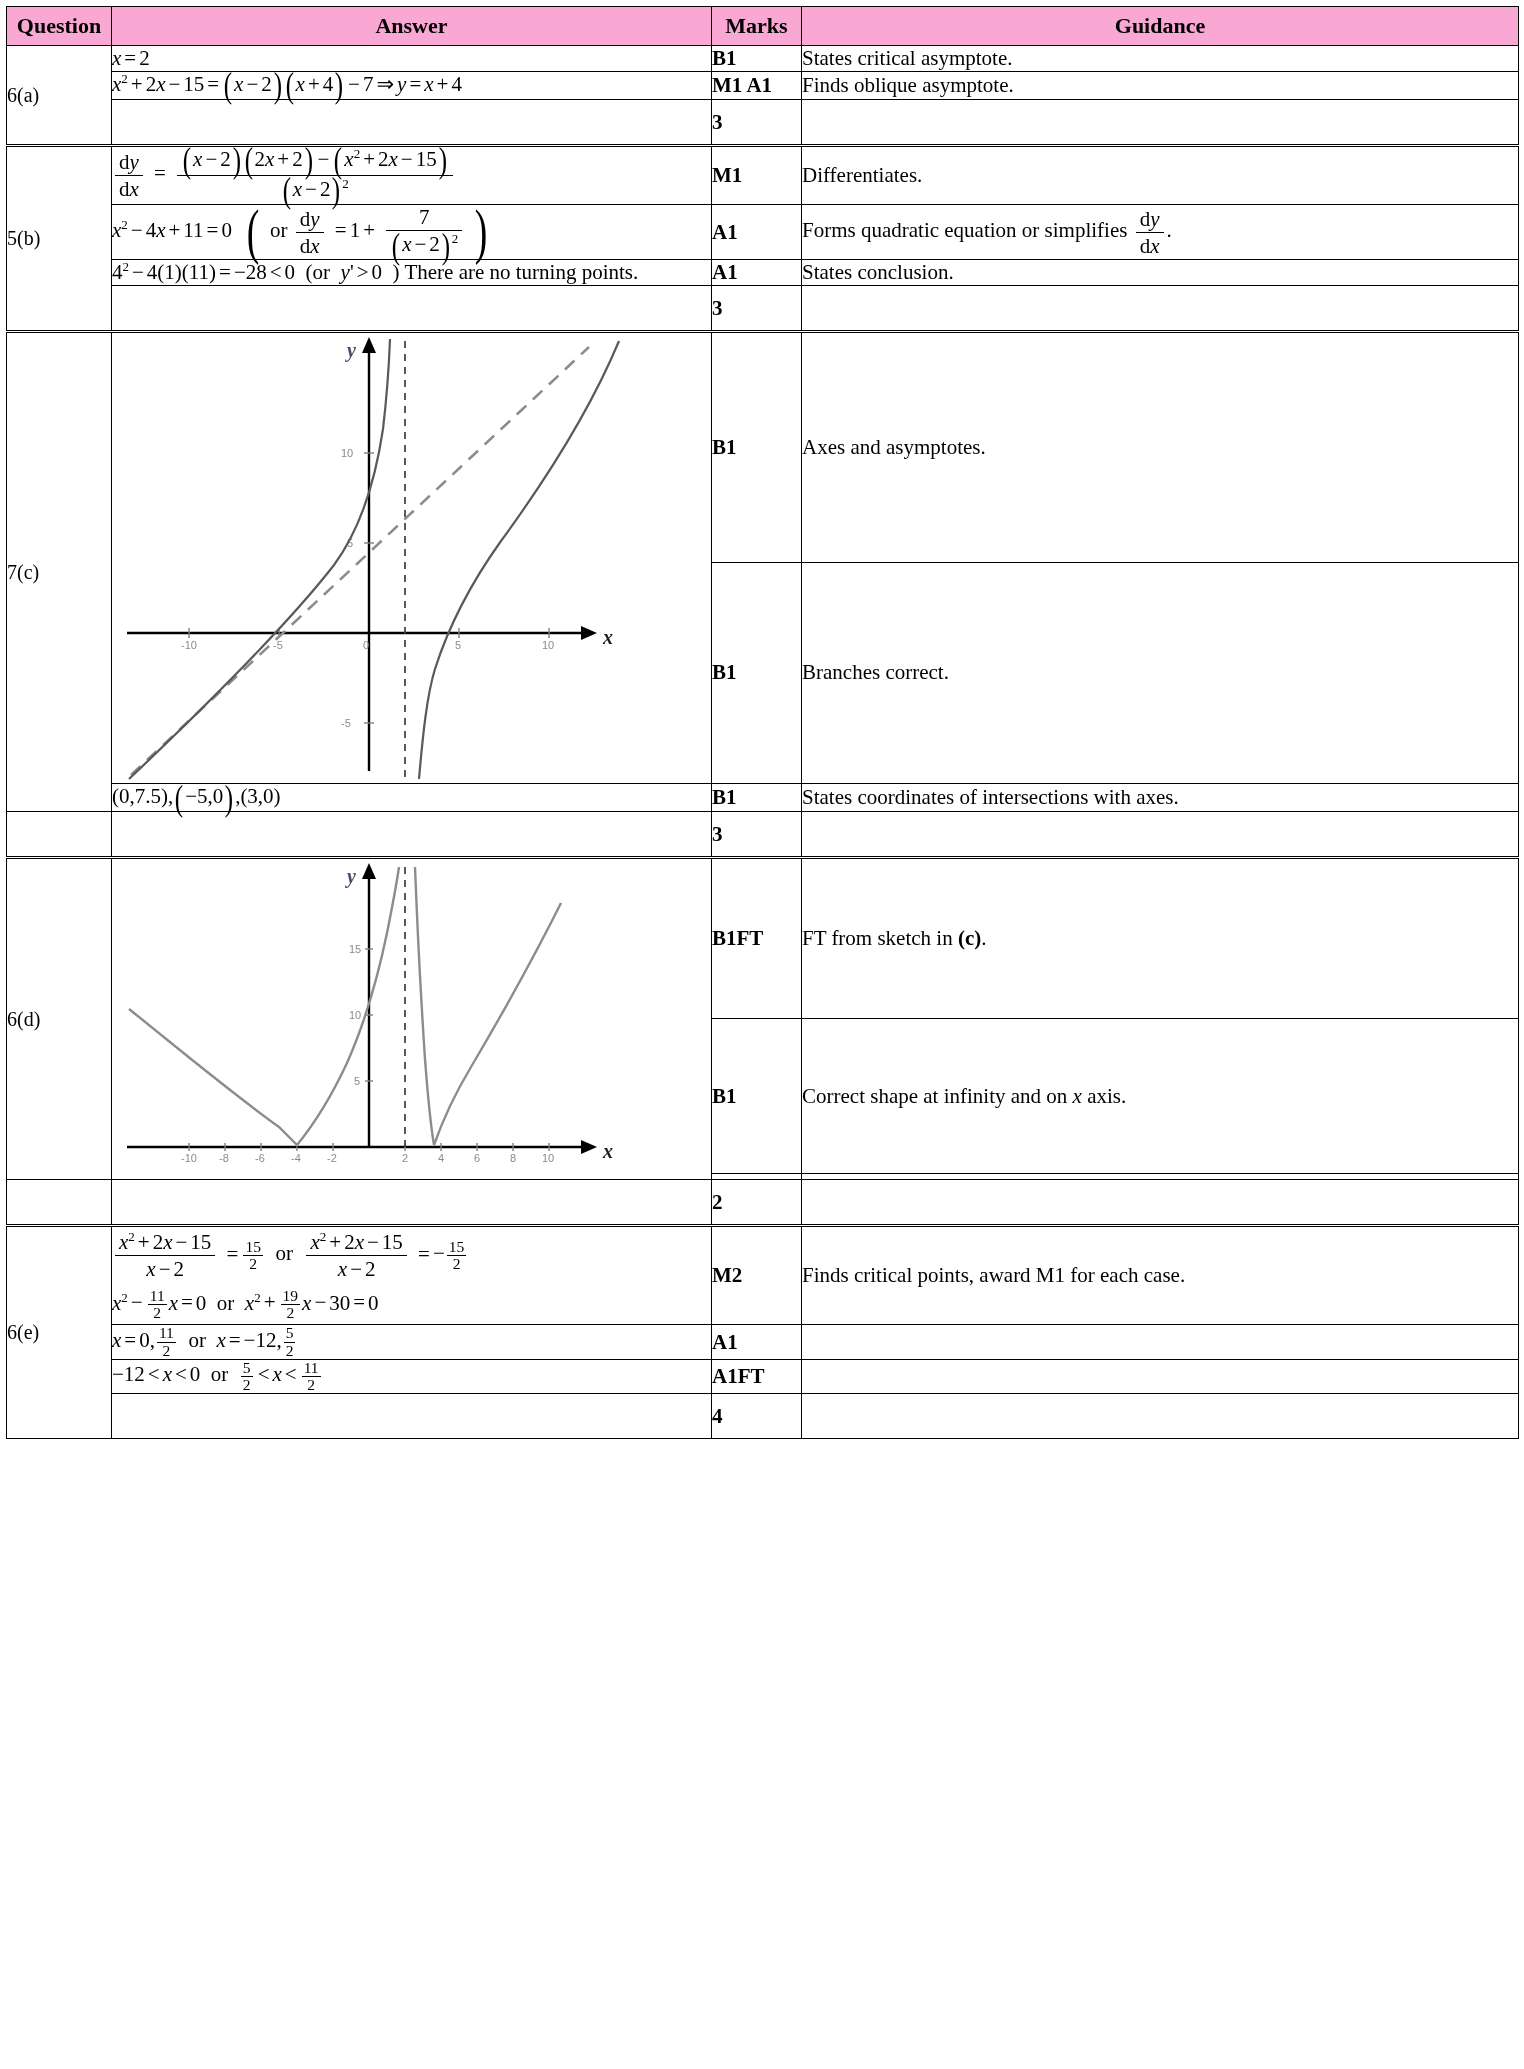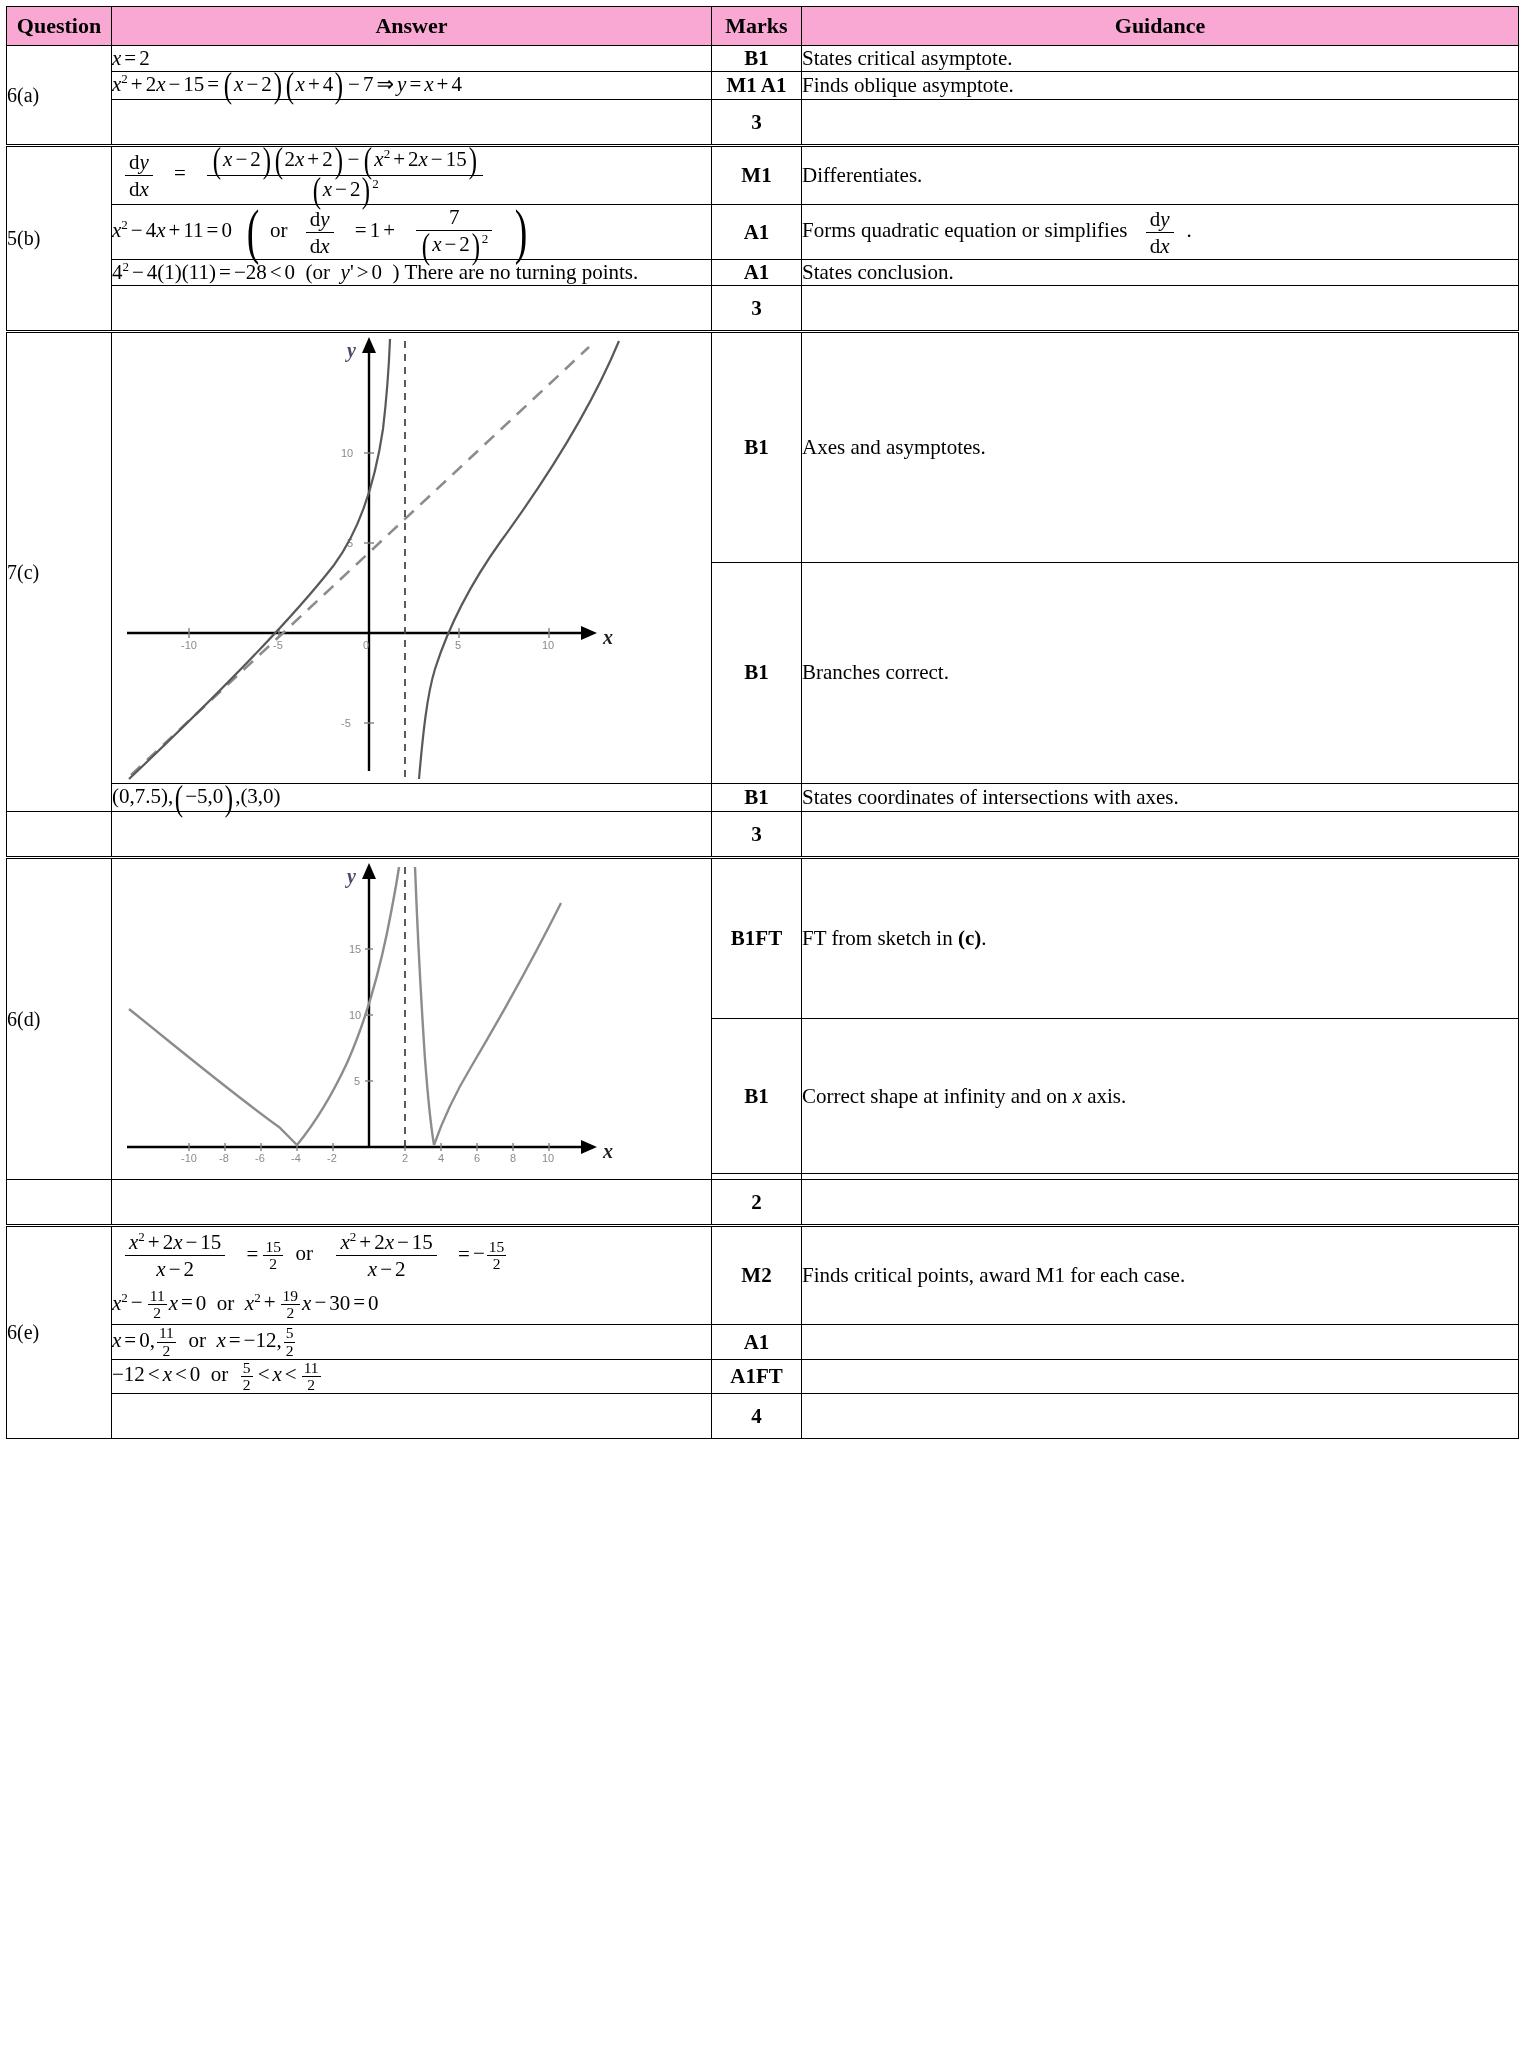--- a/index.html
+++ b/index.html
@@ -52,21 +52,21 @@
     font-size: 20px;
     vertical-align: top;
     padding-top: 12px;
   }
   td.ans {
     padding: 10px 14px;
     font-size: 21px;
     vertical-align: middle;
   }
   td.marks {
-    text-align: center;
+    text-align: left;
     padding: 10px 12px 10px 4px;
     font-weight: bold;
     font-size: 21px;
     vertical-align: top;
     white-space: nowrap;
   }
   td.marks.mid { vertical-align: middle; }
   td.guide {
     padding: 10px 12px;
     font-size: 21px;
@@ -79,21 +79,21 @@
   .m { font-family: Liberation Serif, serif; white-space: nowrap; }
   .mi { font-style: italic; }
   .op { padding: 0 3px; }
   sup.ex { font-size: 0.62em; vertical-align: super; line-height: 0; }
 
   .frac {
     display: inline-block;
     vertical-align: middle;
     text-align: center;
     line-height: 1.15;
-    margin: 0 13px;
+    margin: 0 3px;
   }
   .frac > .num { display: block; padding: 0 4px 1px 4px; border-bottom: 1.3px solid #000; }
   .frac > .den { display: block; padding: 1px 4px 0 4px; }
 
   .sfrac {
     display: inline-block;
     vertical-align: middle;
     text-align: center;
     font-size: 0.74em;
     line-height: 1.05;

